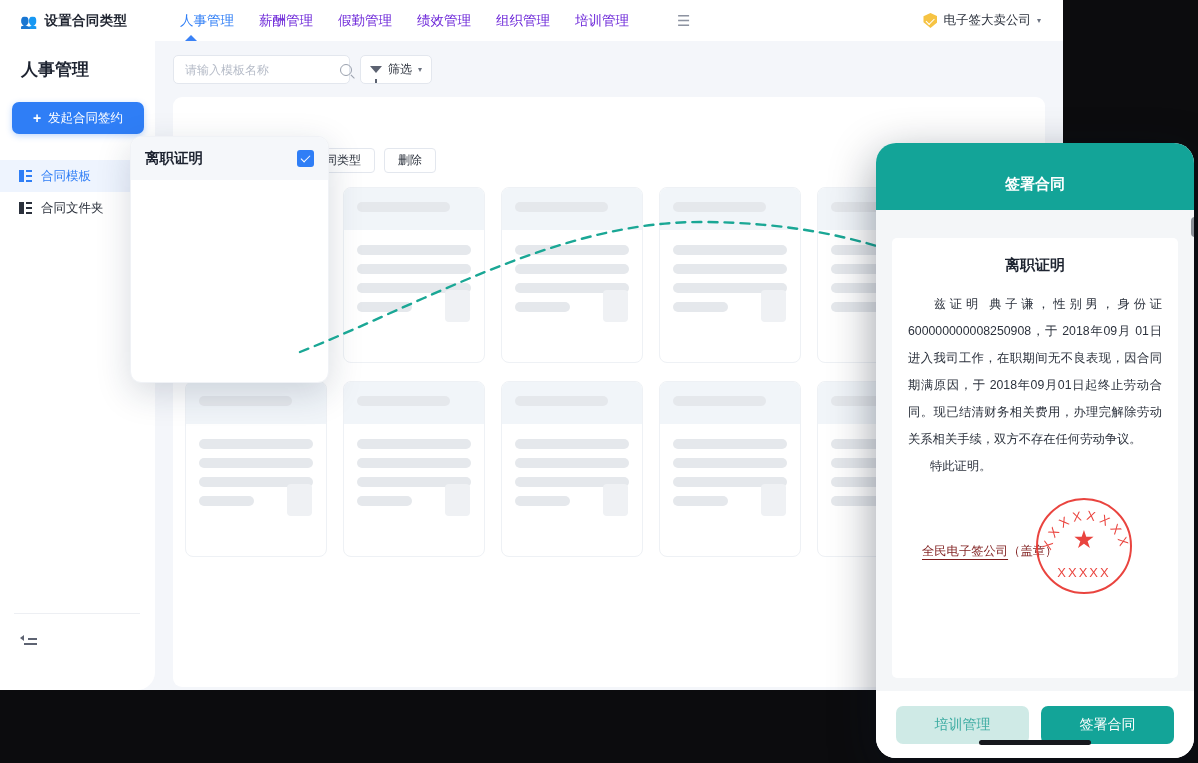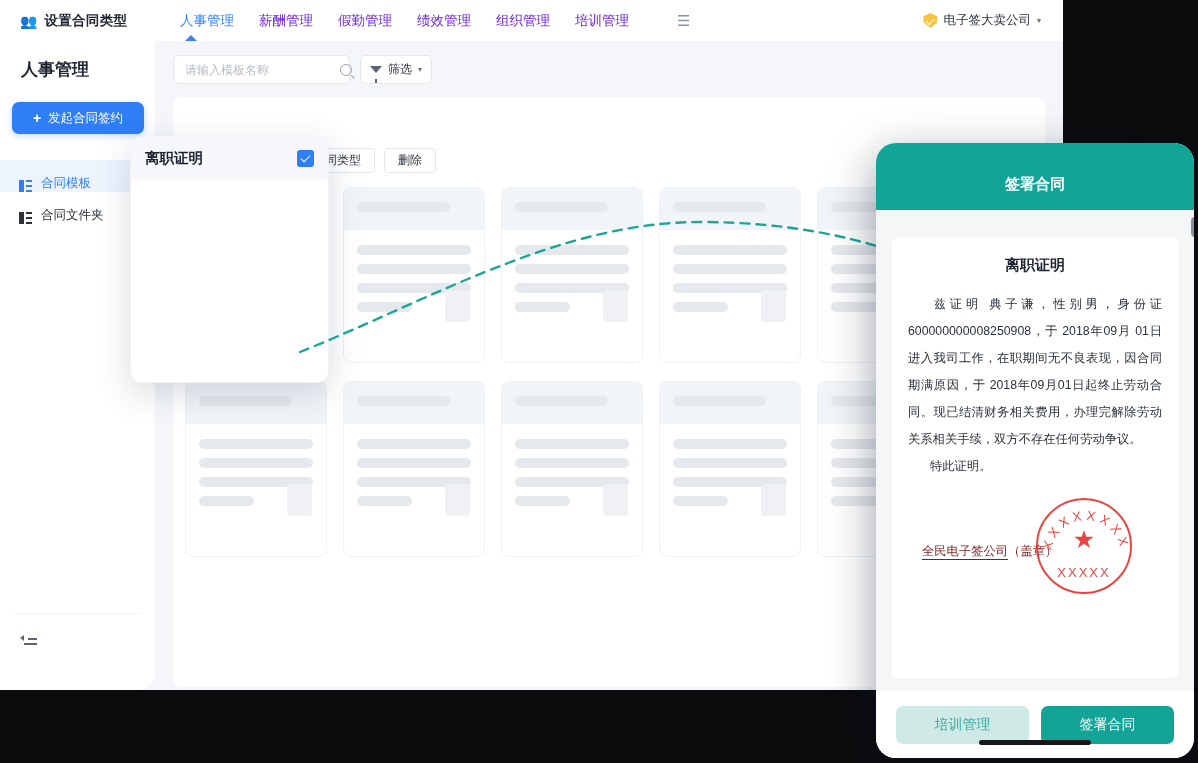--- a/index.html
+++ b/index.html
@@ -89,21 +89,21 @@
     width: 132px; height: 32px;
     background: #2f7ef6; color: #fff;
     border-radius: 7px;
     display: flex; align-items: center; justify-content: center; gap: 7px;
     font-size: 12.5px; cursor: pointer;
     box-shadow: 0 2px 6px rgba(47,126,246,.3);
   }
   #primary-btn .plus { font-size: 14px; font-weight: bold; }
   .side-item {
     margin: 0 0 0 0; padding-left: 19px;
-    height: 32px; display: flex; align-items: flex-end; gap: 9px;
+    height: 32px; display: flex; align-items: center; gap: 9px;
     font-size: 12.5px; color: #2b313c; cursor: pointer;
   }
   .side-item.first { margin-top: 26px; }
   .side-item.active { background: #eef4fe; color: #2f7ef6; }
   .tpl-ico {
     width: 13px; height: 12px; position: relative; flex: none;
   }
   .tpl-ico i {
     position: absolute; background: currentColor; display: block;
   }

